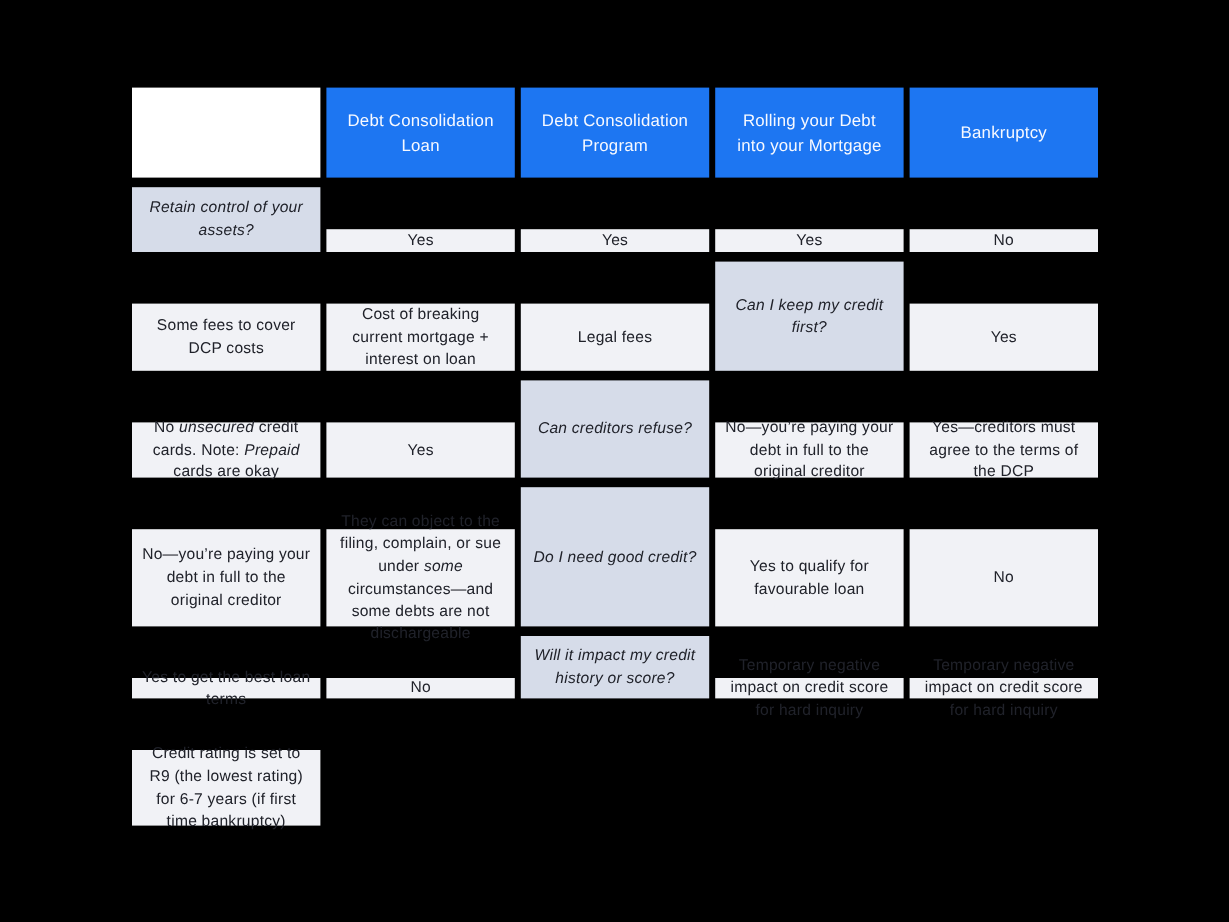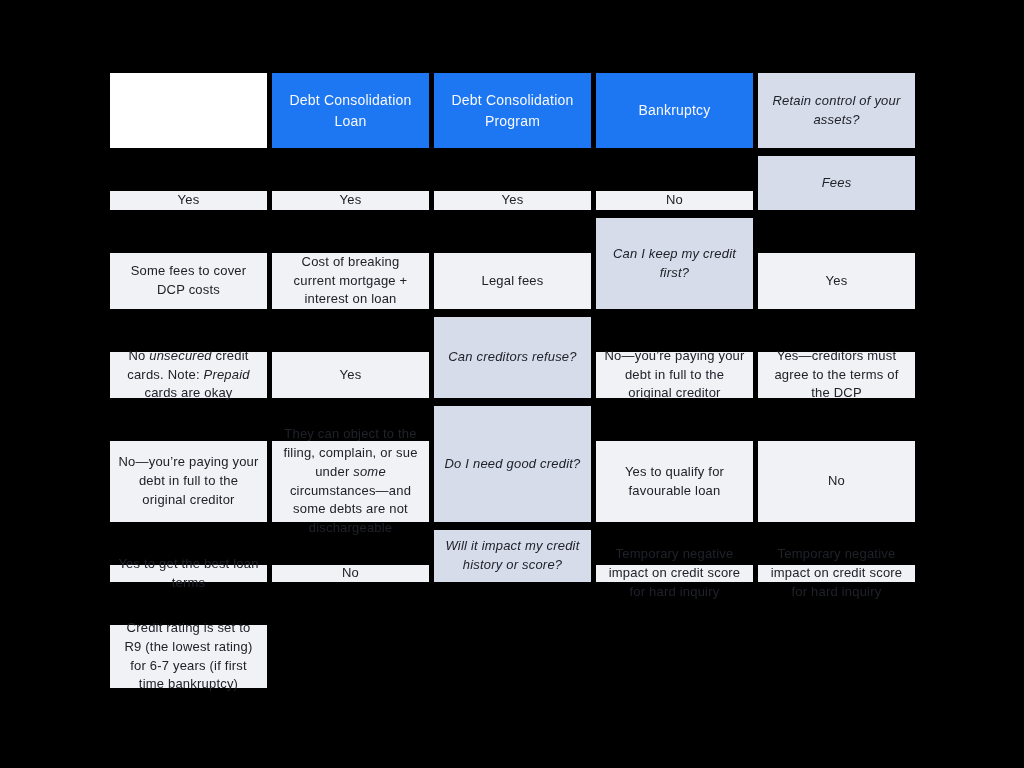--- a/index.html
+++ b/index.html
@@ -62,39 +62,39 @@
       <div class="cell corner">
         <span></span>
       </div>
       <div class="cell header">
         <span>Debt Consolidation Loan</span>
       </div>
       <div class="cell header">
         <span>Debt Consolidation Program</span>
       </div>
       <div class="cell header">
+        <span>Rolling your Debt into your Mortgage</span>
+      </div>
+      <div class="cell header">
         <span>Bankruptcy</span>
       </div>
       <div class="cell rowlabel">
         <span>Retain control of your assets?</span>
       </div>
       <div class="cell datacell">
         <span>Yes</span>
       </div>
       <div class="cell datacell">
         <span>Yes</span>
       </div>
       <div class="cell datacell">
         <span>Yes</span>
       </div>
       <div class="cell datacell">
         <span>No</span>
-      </div>
-      <div class="cell rowlabel">
-        <span>Fees</span>
       </div>
       <div class="cell datacell">
         <span>Some fees to cover DCP costs</span>
       </div>
       <div class="cell datacell">
         <span>Cost of breaking current mortgage + interest on loan</span>
       </div>
       <div class="cell datacell">
         <span>Legal fees</span>
       </div>

